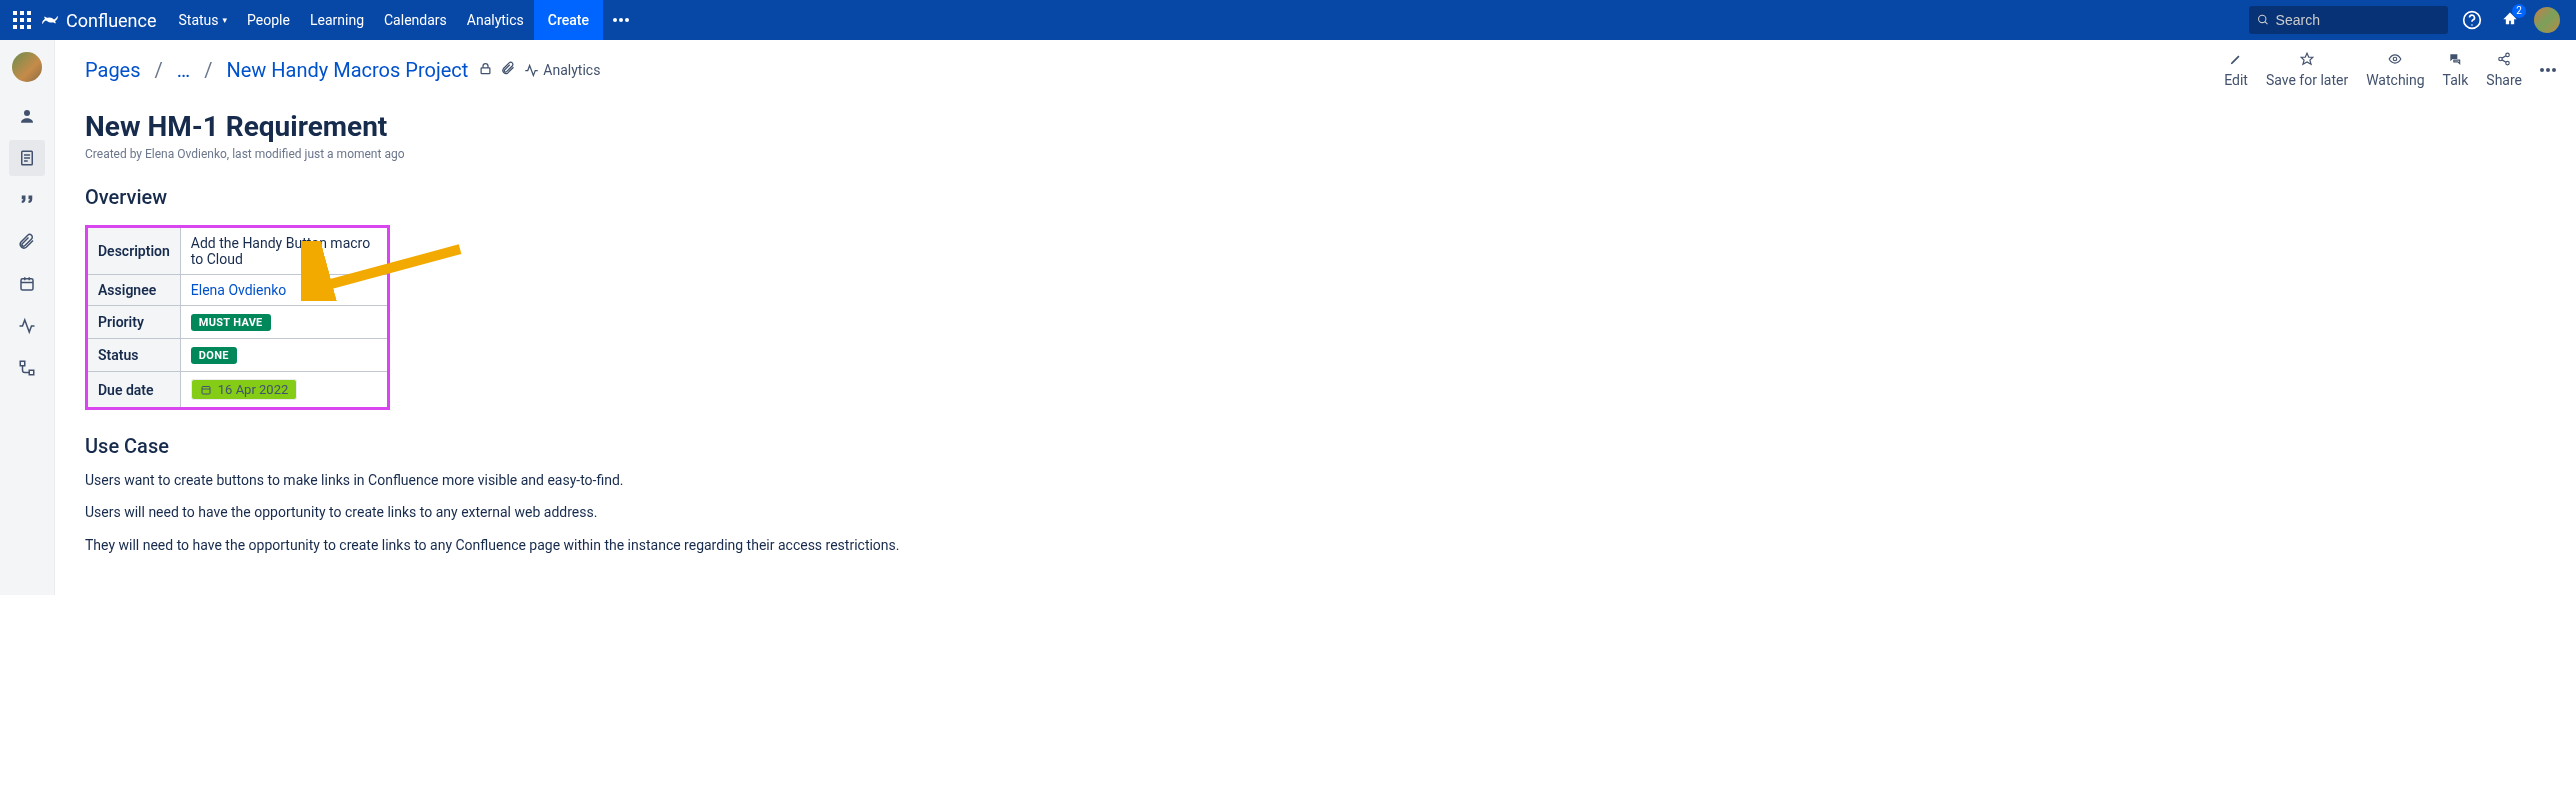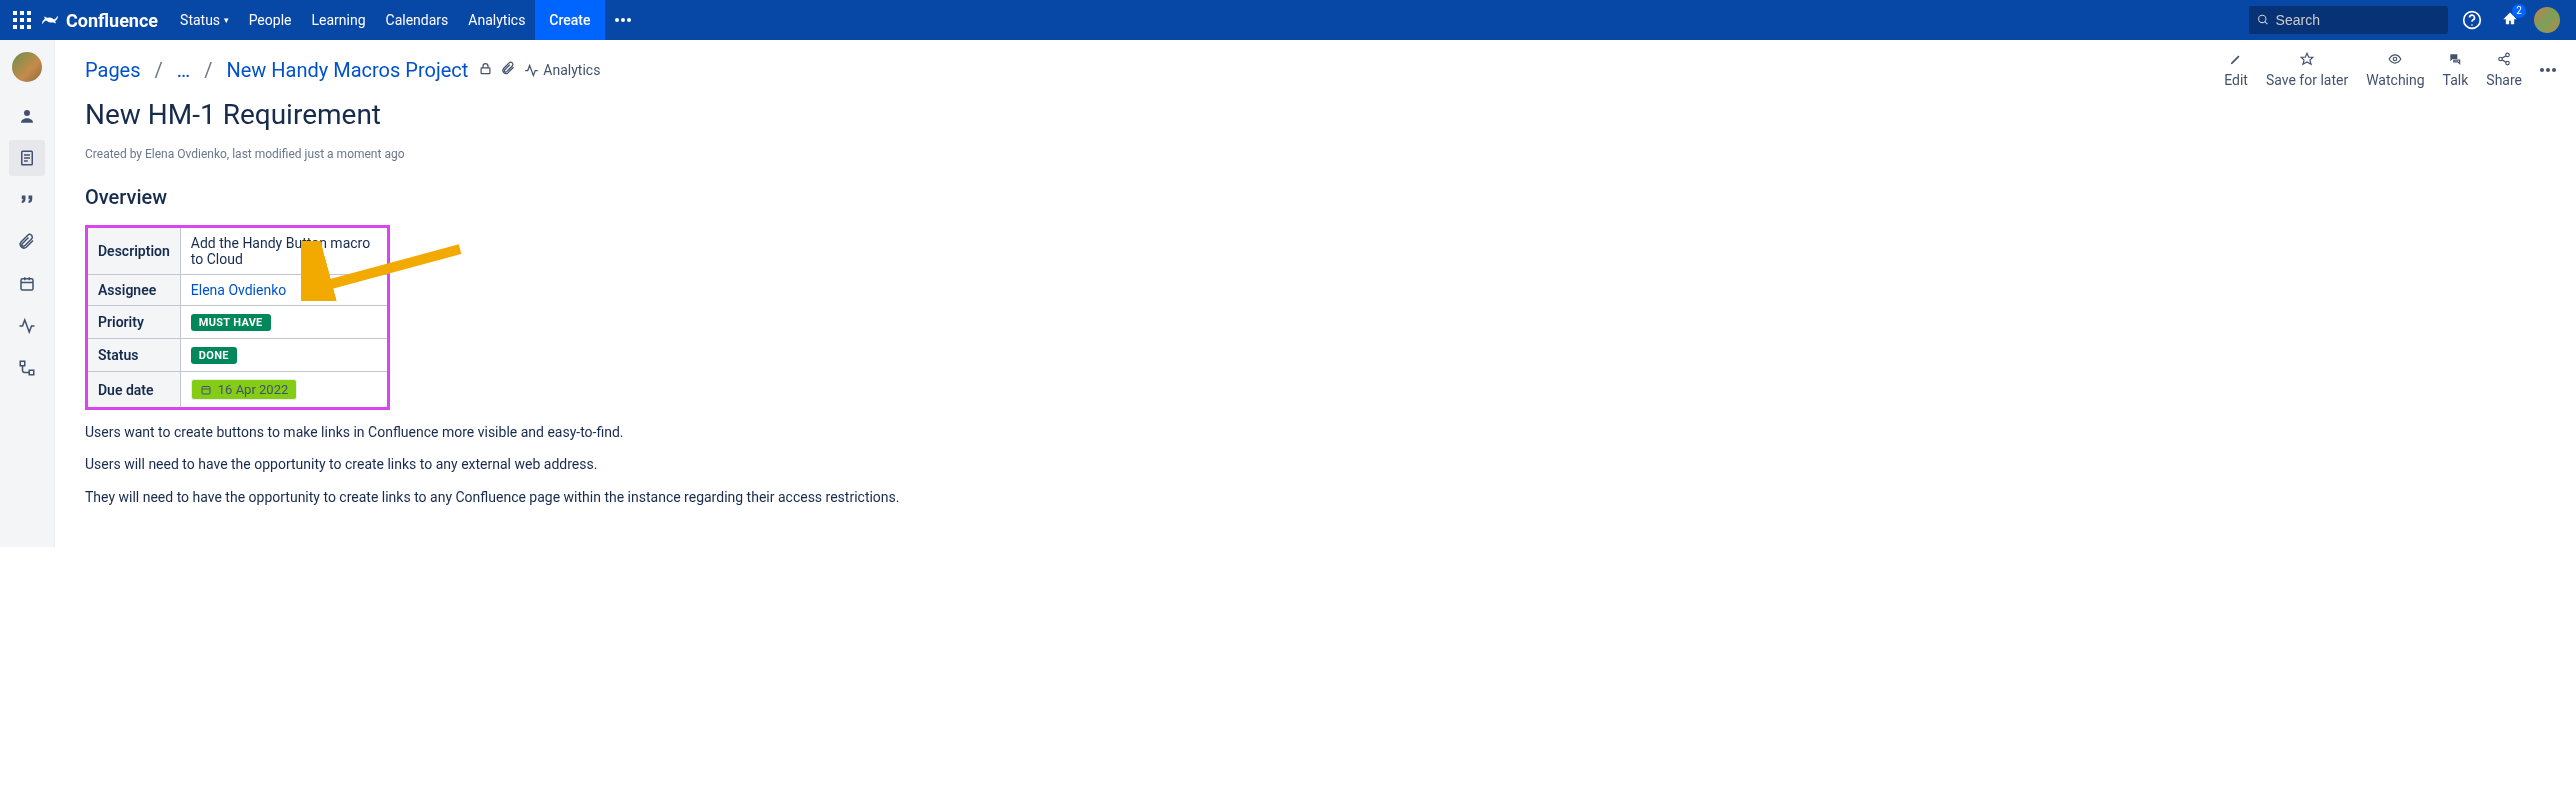--- a/index.html
+++ b/index.html
@@ -20,21 +20,21 @@
   }
   .topbar-left { display: flex; align-items: center; height: 100%; }
   .topbar-right { display: flex; align-items: center; gap: 10px; margin-left: auto; padding-right: 8px; }
   .app-switcher {
     width: 28px; height: 28px;
     display: flex; align-items: center; justify-content: center;
     cursor: pointer;
   }
   .logo {
     display: flex; align-items: center; gap: 6px;
-    font-size: 18px; font-weight: 700;
+    font-size: 18px; font-weight: 400;
     padding: 0 12px 0 4px;
     height: 100%;
     cursor: pointer;
   }
   .logo svg { fill: #fff; }
   .nav-item {
     padding: 0 10px;
     height: 100%;
     display: flex; align-items: center; gap: 4px;
     font-size: 14px;
@@ -113,22 +113,22 @@
   
   .crumb-row { display: flex; align-items: center; }
   .crumbs { display: flex; align-items: center; gap: 14px; font-size: 20px; color: #6B778C; }
   .crumbs a { color: #0052CC; text-decoration: none; }
   .crumbs .sep { color: #6B778C; }
   .crumb-icons { display:flex; align-items:center; gap: 8px; margin-left: 10px; color:#42526E; }
   .crumb-analytics { display:flex; align-items:center; gap:4px; font-size:14px; color:#42526E; cursor:pointer; }
   .page-actions { margin-left: auto; display: flex; align-items: center; gap: 18px; color:#42526E; font-size:14px; }
   .action { display:flex; align-items:center; gap:6px; cursor:pointer;flex-direction:column; }
 
-  .page-title { font-size: 28px; font-weight: 400; color:#172B4D; margin-top: 10px; }
-  .byline { font-size: 12px; color:#6B778C; margin-top: 16px; }
+  .page-title { font-size: 28px; font-weight: 700; color:#172B4D; margin-top: 22px; }
+  .byline { font-size: 12px; color:#6B778C; margin-top: 4px; }
 
   h2.section { font-size: 20px; font-weight: 500; margin-top: 24px; color:#172B4D; }
 
   
   table.info {
     border-collapse: collapse;
     margin-top: 16px;
     border: 3px solid #d946ef;
   }
   table.info th, table.info td {
@@ -412,18 +412,19 @@
 
     <svg class="annot-arrow" width="169" height="60" viewBox="0 0 170 60">
       <defs>
         <marker id="ah" markerWidth="12" markerHeight="12" refX="2" refY="6" orient="auto">
           <polygon points="0 0, 12 6, 0 12" fill="#F2A900"></polygon>
         </marker>
       </defs>
       <line x1="160" y1="8" x2="12" y2="48" stroke="#F2A900" stroke-width="10" marker-end="url(#ah)"></line>
     </svg>
 
+    <h2 class="section">Use Case</h2>
     <p class="para">Users want to create buttons to make links in Confluence more visible and easy-to-find.</p>
     <p class="para">Users will need to have the opportunity to create links to any external web address.</p>
     <p class="para">They will need to have the opportunity to create links to any Confluence page within the instance regarding their access restrictions.</p>
   </div>
 </div>
 
 
 </body></html>

